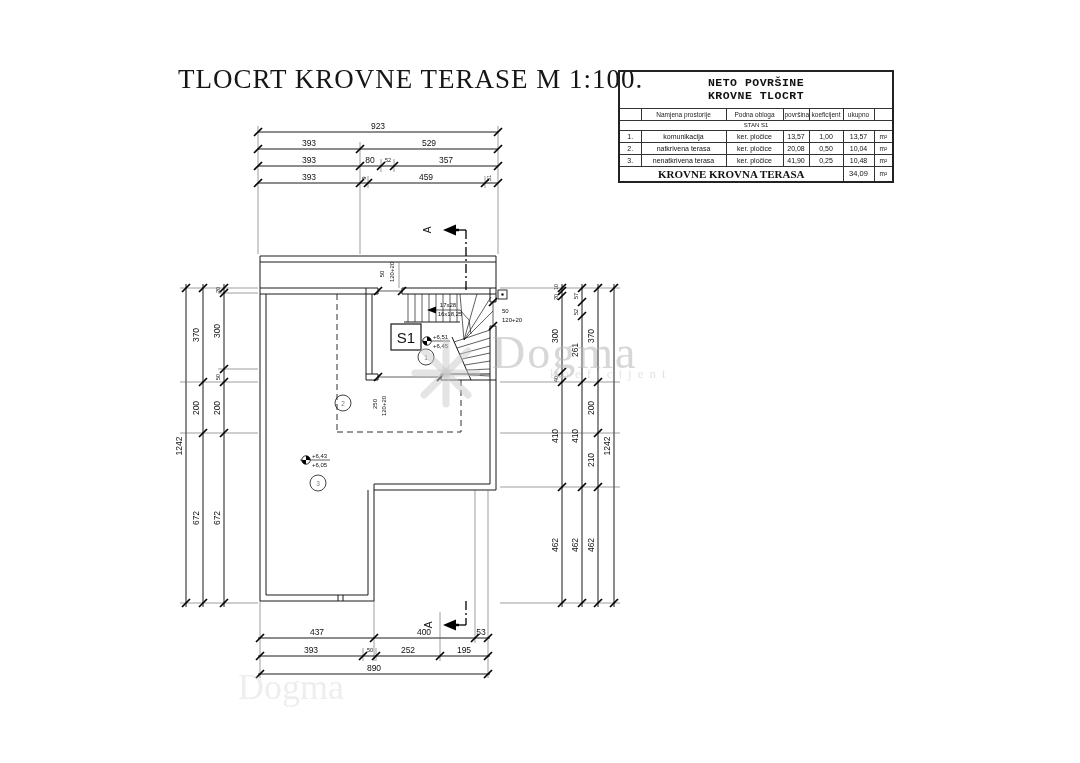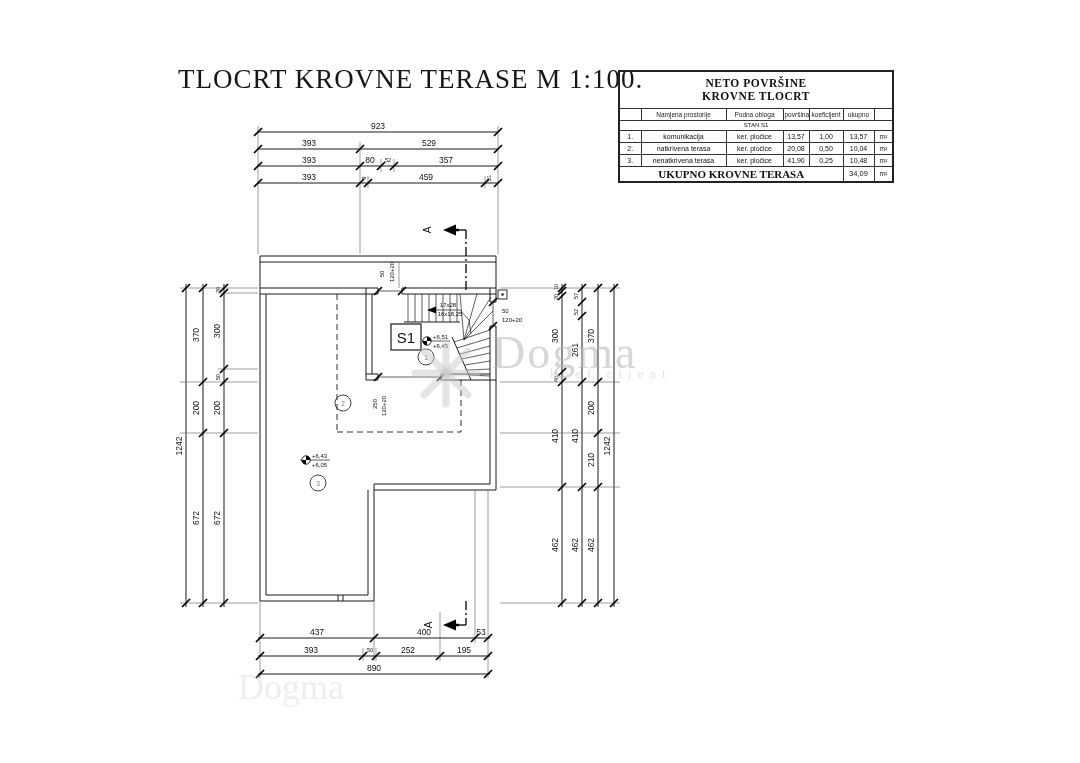--- a/index.html
+++ b/index.html
@@ -7,21 +7,21 @@
         font-family:"Liberation Sans",sans-serif;}
   
   #title{position:absolute;left:178px;top:64px;font-family:"Liberation Serif",serif;
          font-size:27px;color:#161616;letter-spacing:1px;white-space:nowrap;}
   
   #areaTable{position:absolute;left:618px;top:70px;width:274px;border-collapse:collapse;
              table-layout:fixed;font-size:7px;color:#111;}
   #areaTable td{border:1px solid #333;padding:0 1px;text-align:center;overflow:hidden;
                 white-space:nowrap;height:11px;line-height:1.1;}
   #areaTable{border:2px solid #222;}
-  #areaTable .tbl-title{height:36px;font-family:Liberation Serif, serif;font-weight:bold;
+  #areaTable .tbl-title{height:36px;font-family:Liberation Mono, monospace;font-weight:bold;
                 font-size:11.5px;letter-spacing:0.5px;}
   #areaTable .hdr{font-size:6.5px;color:#222;}
   #areaTable .grp{font-size:6px;height:9px;}
   #areaTable .tot{font-family:"Liberation Serif",serif;font-weight:bold;font-size:11px;height:14px;}
   #areaTable .totv{font-weight:normal;font-size:7.5px;}
   #areaTable .unit{font-size:6.5px;}
   
   .ln{stroke:#1a1a1a;stroke-width:1;fill:none;}
   .thin{stroke:#1a1a1a;stroke-width:0.7;fill:none;}
   .lt{stroke:#5a5a5a;stroke-width:0.6;fill:none;}
@@ -101,21 +101,21 @@
     <tr>
       <td>3.</td>
       <td>nenatkrivena terasa</td>
       <td>ker. pločice</td>
       <td>41,90</td>
       <td>0,25</td>
       <td>10,48</td>
       <td class="unit">m²</td>
     </tr>
     <tr>
-      <td colspan="5" class="tot">UKUPNO KROVNE TERASA</td>
+      <td colspan="5" class="tot">KROVNE KROVNA TERASA</td>
       <td class="totv">34,09</td>
       <td class="unit">m²</td>
     </tr>
   </tbody>
     </table>
 
   <svg width="1080" height="763" viewBox="0 0 1080 763" style="position:absolute;left:0;top:0;">
 
     <g>
       <line class="ln" x1="260" y1="256" x2="496" y2="256"></line>

